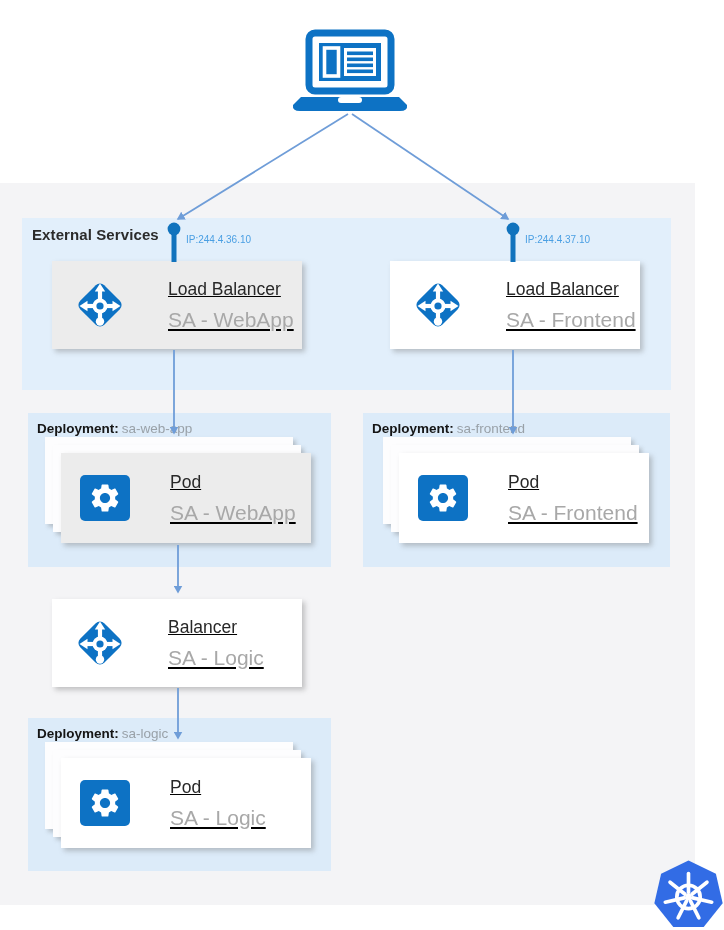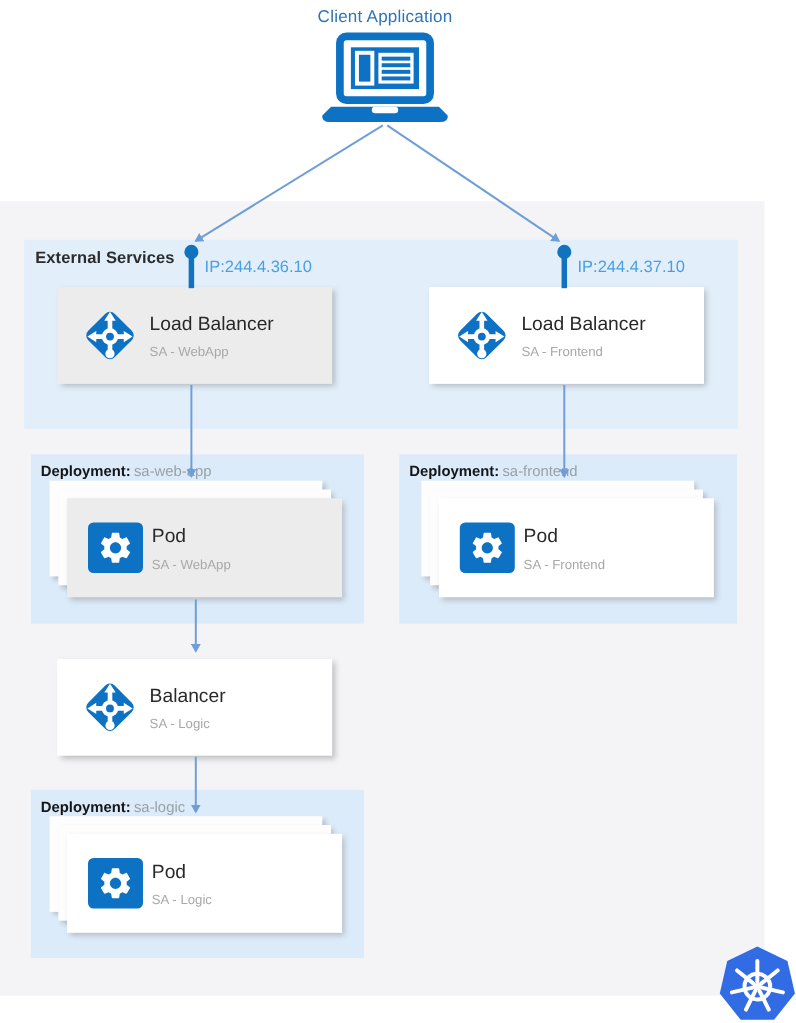--- a/index.html
+++ b/index.html
@@ -41,37 +41,36 @@
   .stack-back {
     position:absolute; width:248px; height:87px; background:#fdfdfe;
     box-shadow:3px 3px 4px rgba(110,110,110,.32);
   }
   .c-icon { margin-left:20px; flex:0 0 auto; }
   .gear-badge {
     margin-left:19px; flex:0 0 auto; width:50px; height:46px;
     background:#0d72c4; border-radius:5px;
     display:flex; align-items:center; justify-content:center;
   }
-  .c-text { margin-left:8px; }
+  .c-text { margin-left:40px;text-decoration:underline; }
   .c-title { font-size:17.5px; color:#282828; margin-bottom:8px; }
-  .c-sub { font-size:12px; color:#a8a8a8; }
-
-  .ip-label { position:absolute; font-size:15px; color:#4a9fe3; }
+  .c-sub { font-size:21px; color:#a8a8a8; }
+
+  .ip-label { position:absolute; font-size:10px; color:#4a9fe3; }
 
   .overlay { position:absolute; left:0; top:0; pointer-events:none; z-index:40; }
   .k8s-logo { position:absolute; left:652px; top:856px; z-index:45; }
 </style>
 </head>
 <body>
 
 <div class="canvas">
 
   <div class="cluster-bg"></div>
 
-  <div class="client-label">Client Application</div>
 
   <svg class="abs" style="left:292px;top:29px" width="116" height="86" viewBox="0 0 116 86">
     <rect x="17" y="4" width="82" height="58" rx="6" fill="#ffffff" stroke="#0d72c4" stroke-width="7"></rect>
     <rect x="27" y="14" width="62" height="38" fill="#0d72c4"></rect>
     <rect x="32.5" y="19" width="14" height="28" fill="none" stroke="#ffffff" stroke-width="3.6"></rect>
     <rect x="52" y="19" width="32" height="28" fill="#ffffff"></rect>
     <rect x="55" y="22.5" width="26" height="3.6" fill="#0d72c4"></rect>
     <rect x="55" y="28.5" width="26" height="3.6" fill="#0d72c4"></rect>
     <rect x="55" y="34.5" width="26" height="3.6" fill="#0d72c4"></rect>
     <rect x="55" y="40.5" width="26" height="3.6" fill="#0d72c4"></rect>

